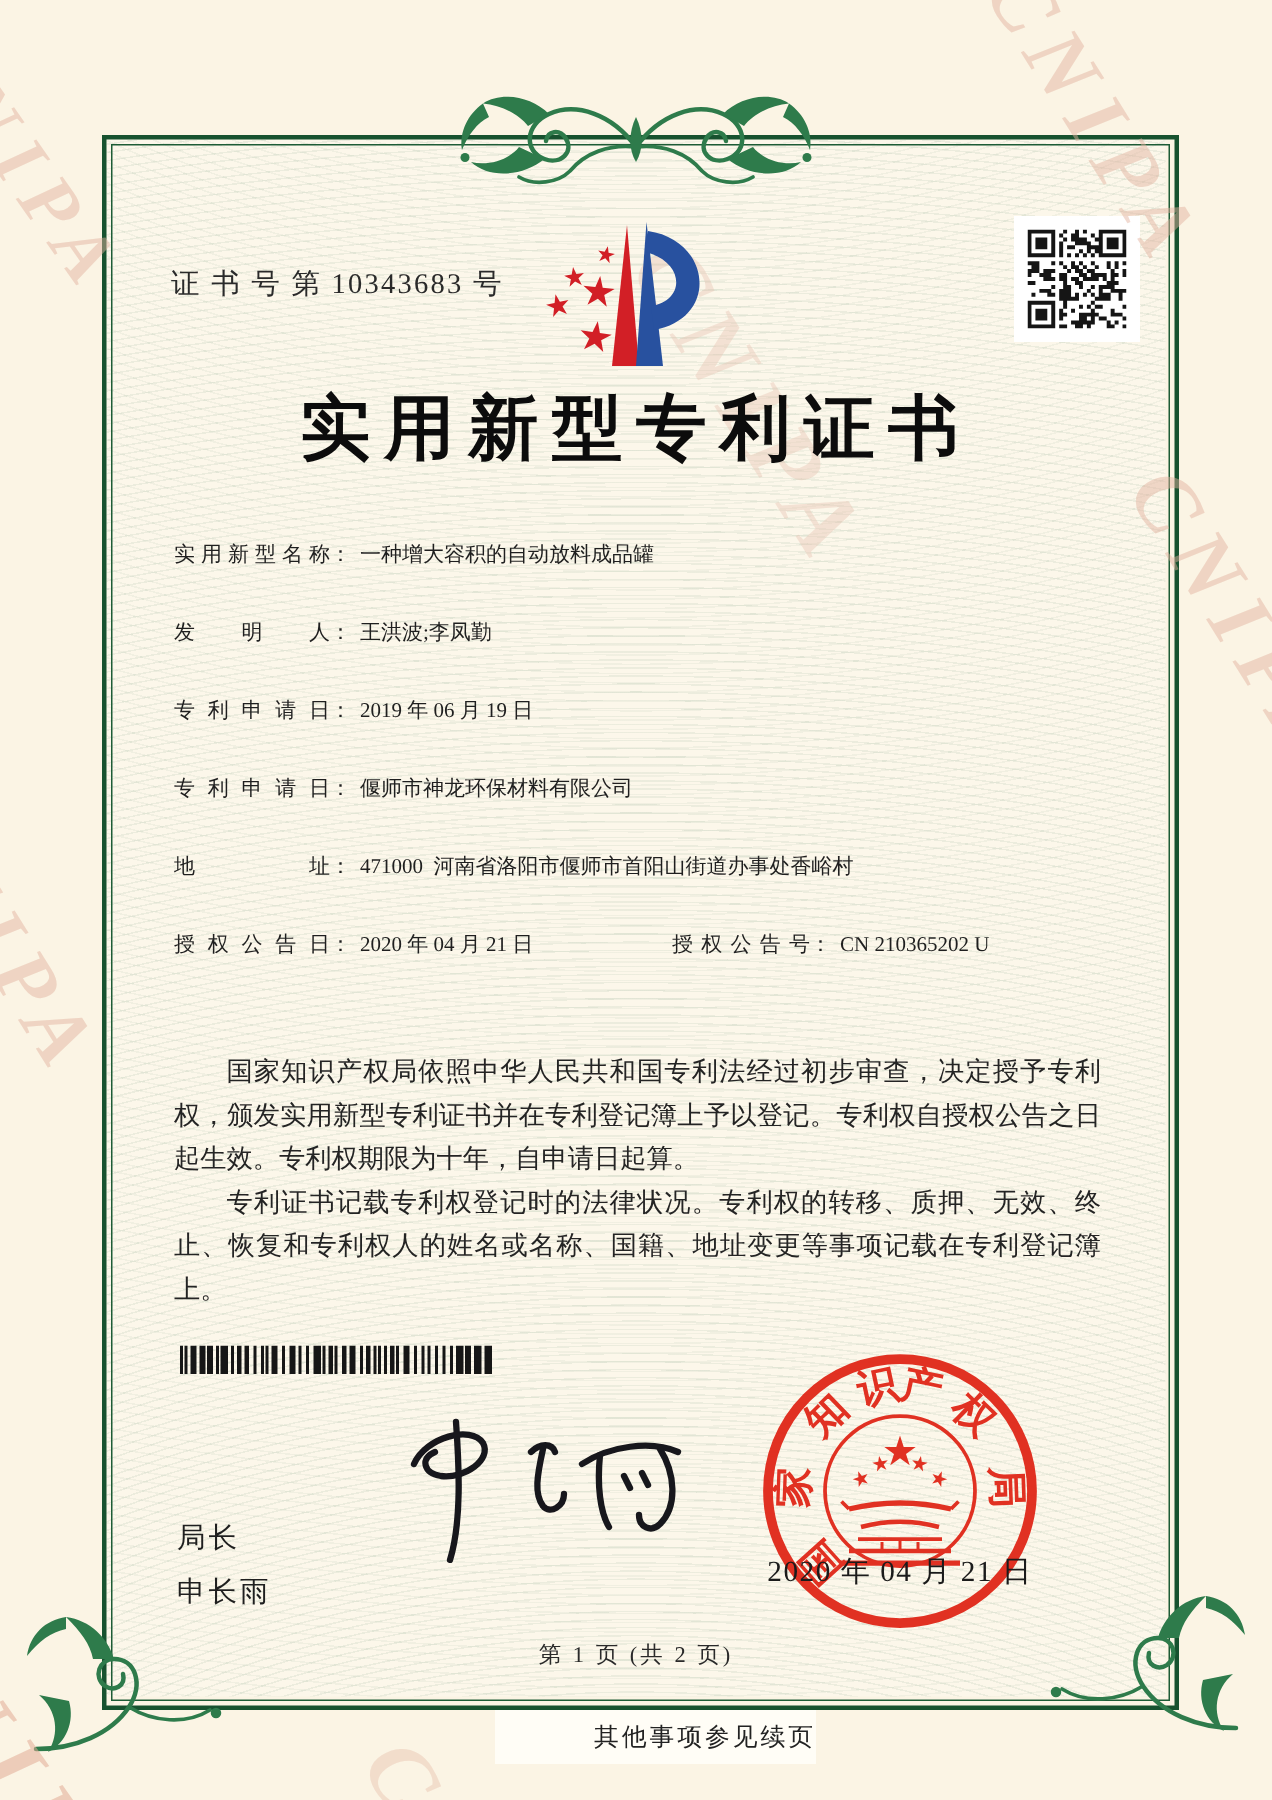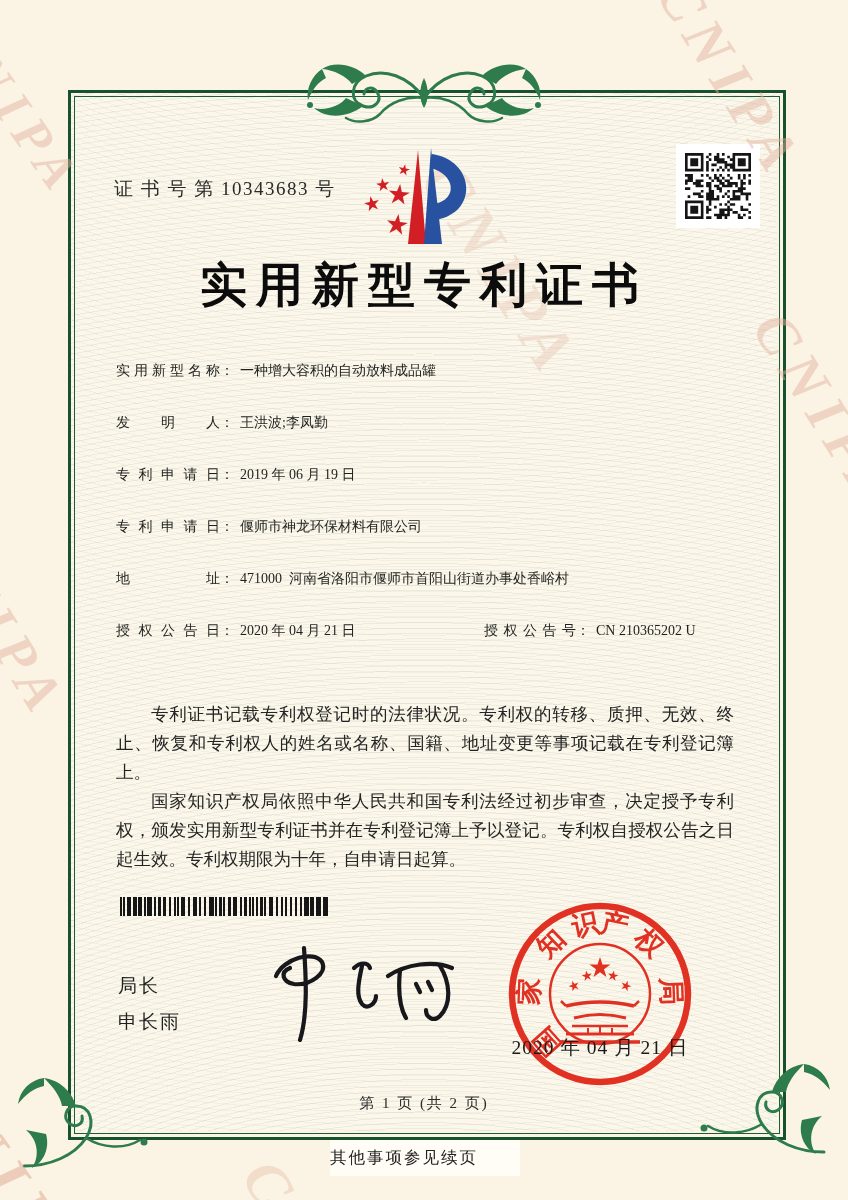--- a/index.html
+++ b/index.html
@@ -41,40 +41,40 @@
     position:absolute;left:0;top:254px;width:848px;z-index:2;text-align:center;
     font-size:47px;font-weight:bold;letter-spacing:9px;color:#0c0c0c;
   }
   
   .fields{position:absolute;left:116px;top:358px;width:620px;z-index:2;}
   .row{position:relative;margin-bottom:27px;height:25px;line-height:25px;font-size:14px;}
   .lbl{display:inline-block;width:104px;text-align:justify;text-align-last:justify;vertical-align:top;}
   .colon{display:inline-block;vertical-align:top;}
   .val{white-space:pre-wrap;margin-left:6px;}
   .pair2{position:absolute;left:332px;top:0;}
-  .pair2 .lbl{width:92px;margin-left:36px;}
+  .pair2 .lbl{width:92px;}
   
   .body-text{
     position:absolute;left:116px;top:700px;width:618px;z-index:2;
     font-size:17.5px;line-height:29px;text-align:justify;color:#242424;
   }
   .body-text p{margin:0;text-indent:2em;}
   
   .barcode{position:absolute;left:120px;top:897px;z-index:2;}
-  .signer{position:absolute;left:118px;top:968px;z-index:2;font-size:19px;line-height:36px;letter-spacing:2px;}
+  .signer{position:absolute;left:118px;top:1008px;z-index:2;font-size:19px;line-height:36px;letter-spacing:2px;}
   .sig{position:absolute;left:248px;top:942px;z-index:2;}
   .seal{position:absolute;left:502px;top:896px;width:196px;height:196px;z-index:2;opacity:0.95;}
   .seal-date{
     position:absolute;left:492px;top:1034px;width:216px;z-index:3;text-align:center;
     font-size:19.5px;color:#1b1b1b;letter-spacing:1px;
   }
   .page-num{position:absolute;left:0;top:1094px;width:848px;z-index:2;text-align:center;font-size:15px;letter-spacing:2px;color:#2a2a2a;font-family:Liberation Serif, serif;}
   .cont-note{
     position:absolute;left:330px;top:1140px;width:190px;height:36px;z-index:3;
-    background:#fffdf6;text-align:left;line-height:36px;font-size:16.5px;letter-spacing:2px;color:#222;
+    background:#fffdf6;text-align:right;line-height:36px;font-size:16.5px;letter-spacing:2px;color:#222;padding-left:24px;
   }
 </style>
 </head>
 <body>
 
 <div class="page">
 
   <svg width="0" height="0" style="position:absolute" aria-hidden="true">
     <defs>
       <path id="star5" d="M0,-1 L0.2245,-0.309 L0.9511,-0.309 L0.3633,0.118 L0.5878,0.809 L0,0.382 L-0.5878,0.809 L-0.3633,0.118 L-0.9511,-0.309 L-0.2245,-0.309 Z"></path>
@@ -166,22 +166,22 @@
     </div>
     <div class="row">
       <span class="lbl">授权公告日</span><span class="colon">：</span><span class="val">2020 年 04 月 21 日</span>
       <span class="pair2">
         <span class="lbl">授权公告号</span><span class="colon">：</span><span class="val">CN 210365202 U</span>
       </span>
     </div>
   </div>
 
   <div class="body-text">
+    <p>国家知识产权局依照中华人民共和国专利法经过初步审查，决定授予专利权，颁发实用新型专利证书并在专利登记簿上予以登记。专利权自授权公告之日起生效。专利权期限为十年，自申请日起算。</p>
     <p>专利证书记载专利权登记时的法律状况。专利权的转移、质押、无效、终止、恢复和专利权人的姓名或名称、国籍、地址变更等事项记载在专利登记簿上。</p>
-    <p>国家知识产权局依照中华人民共和国专利法经过初步审查，决定授予专利权，颁发实用新型专利证书并在专利登记簿上予以登记。专利权自授权公告之日起生效。专利权期限为十年，自申请日起算。</p>
   </div>
 
   <svg class="barcode" width="215" height="19" viewBox="0 0 215 19">
     <path id="bc-path" fill="#161616" d="M0 0h2v19h-2zM3 0h2v19h-2zM7 0h4v19h-4zM13 0h4v19h-4zM18 0h4v19h-4zM24 0h2v19h-2zM27 0h5v19h-5zM34 0h2v19h-2zM38 0h3v19h-3zM43 0h3v19h-3zM49 0h2v19h-2zM54 0h2v19h-2zM57 0h2v19h-2zM61 0h4v19h-4zM68 0h2v19h-2zM73 0h4v19h-4zM79 0h2v19h-2zM84 0h2v19h-2zM89 0h5v19h-5zM95 0h2v19h-2zM99 0h3v19h-3zM103 0h2v19h-2zM108 0h3v19h-3zM113 0h4v19h-4zM120 0h2v19h-2zM124 0h3v19h-3zM129 0h2v19h-2zM132 0h2v19h-2zM136 0h2v19h-2zM140 0h3v19h-3zM144 0h2v19h-2zM149 0h4v19h-4zM156 0h2v19h-2zM161 0h2v19h-2zM165 0h2v19h-2zM170 0h2v19h-2zM175 0h2v19h-2zM180 0h2v19h-2zM184 0h5v19h-5zM190 0h4v19h-4zM196 0h5v19h-5zM203 0h5v19h-5z"></path>
   </svg>
 
   <div class="signer">
     <div>局长</div>
     <div>申长雨</div>
   </div>

